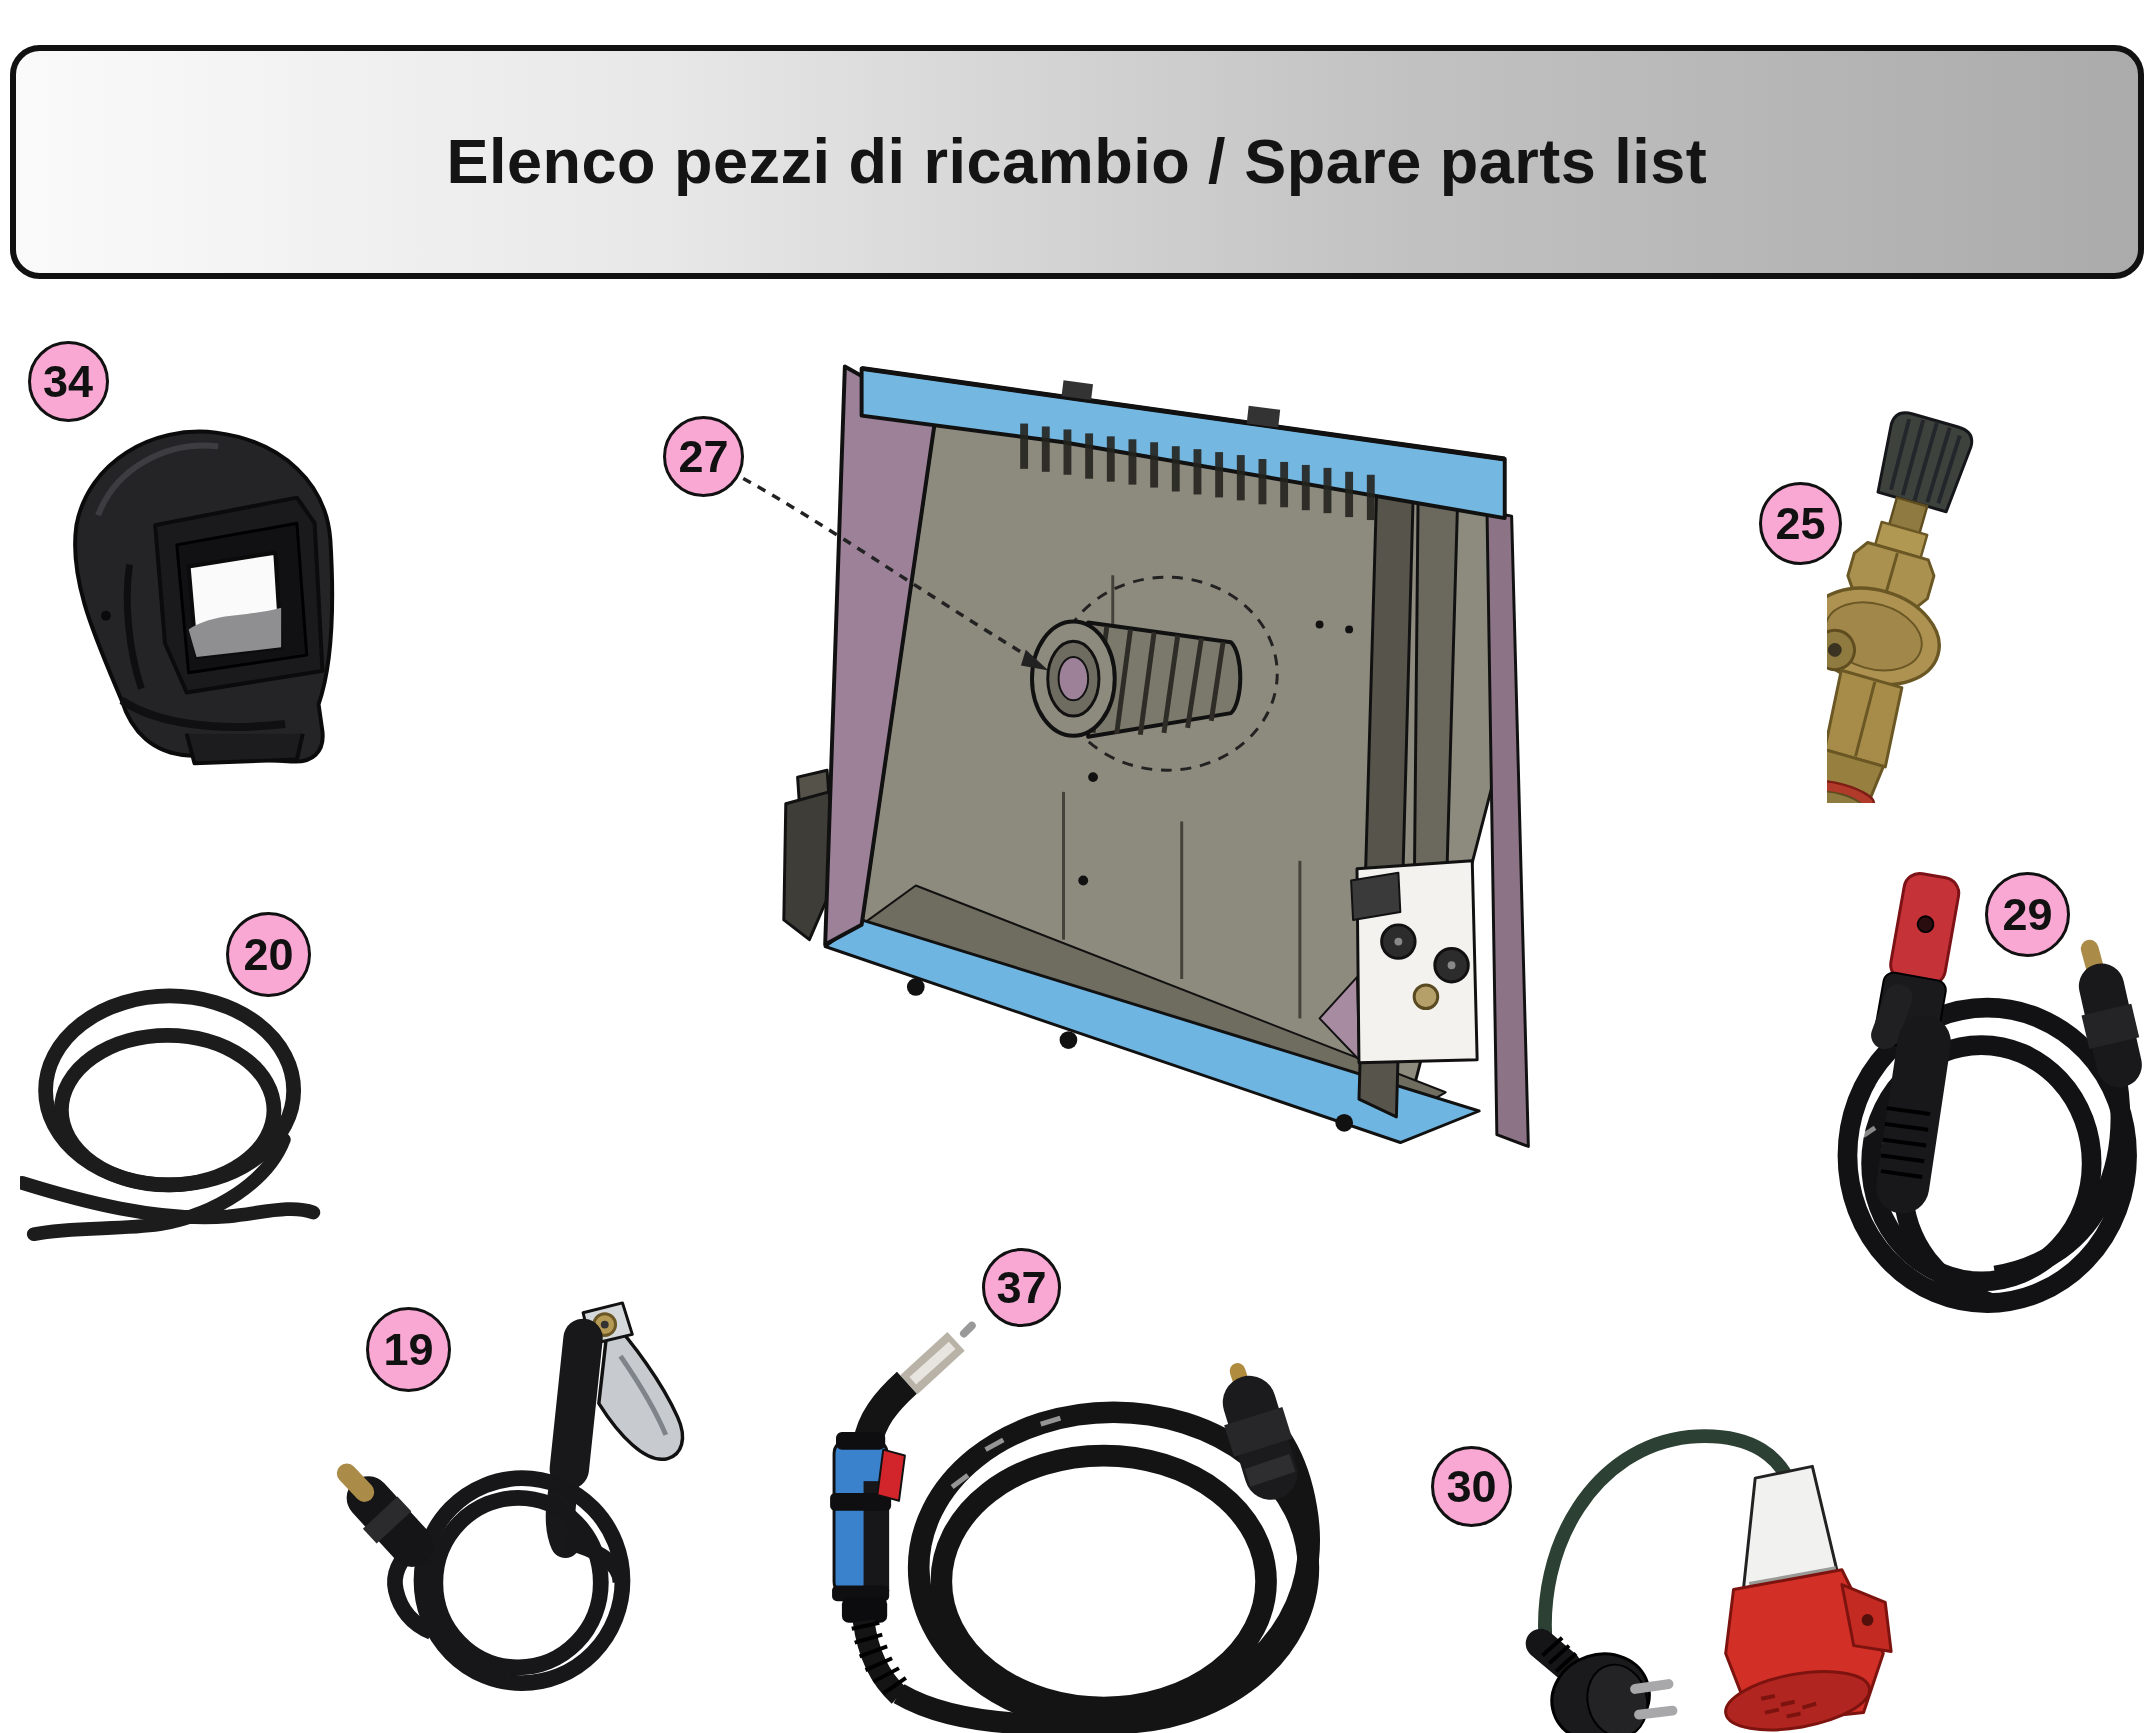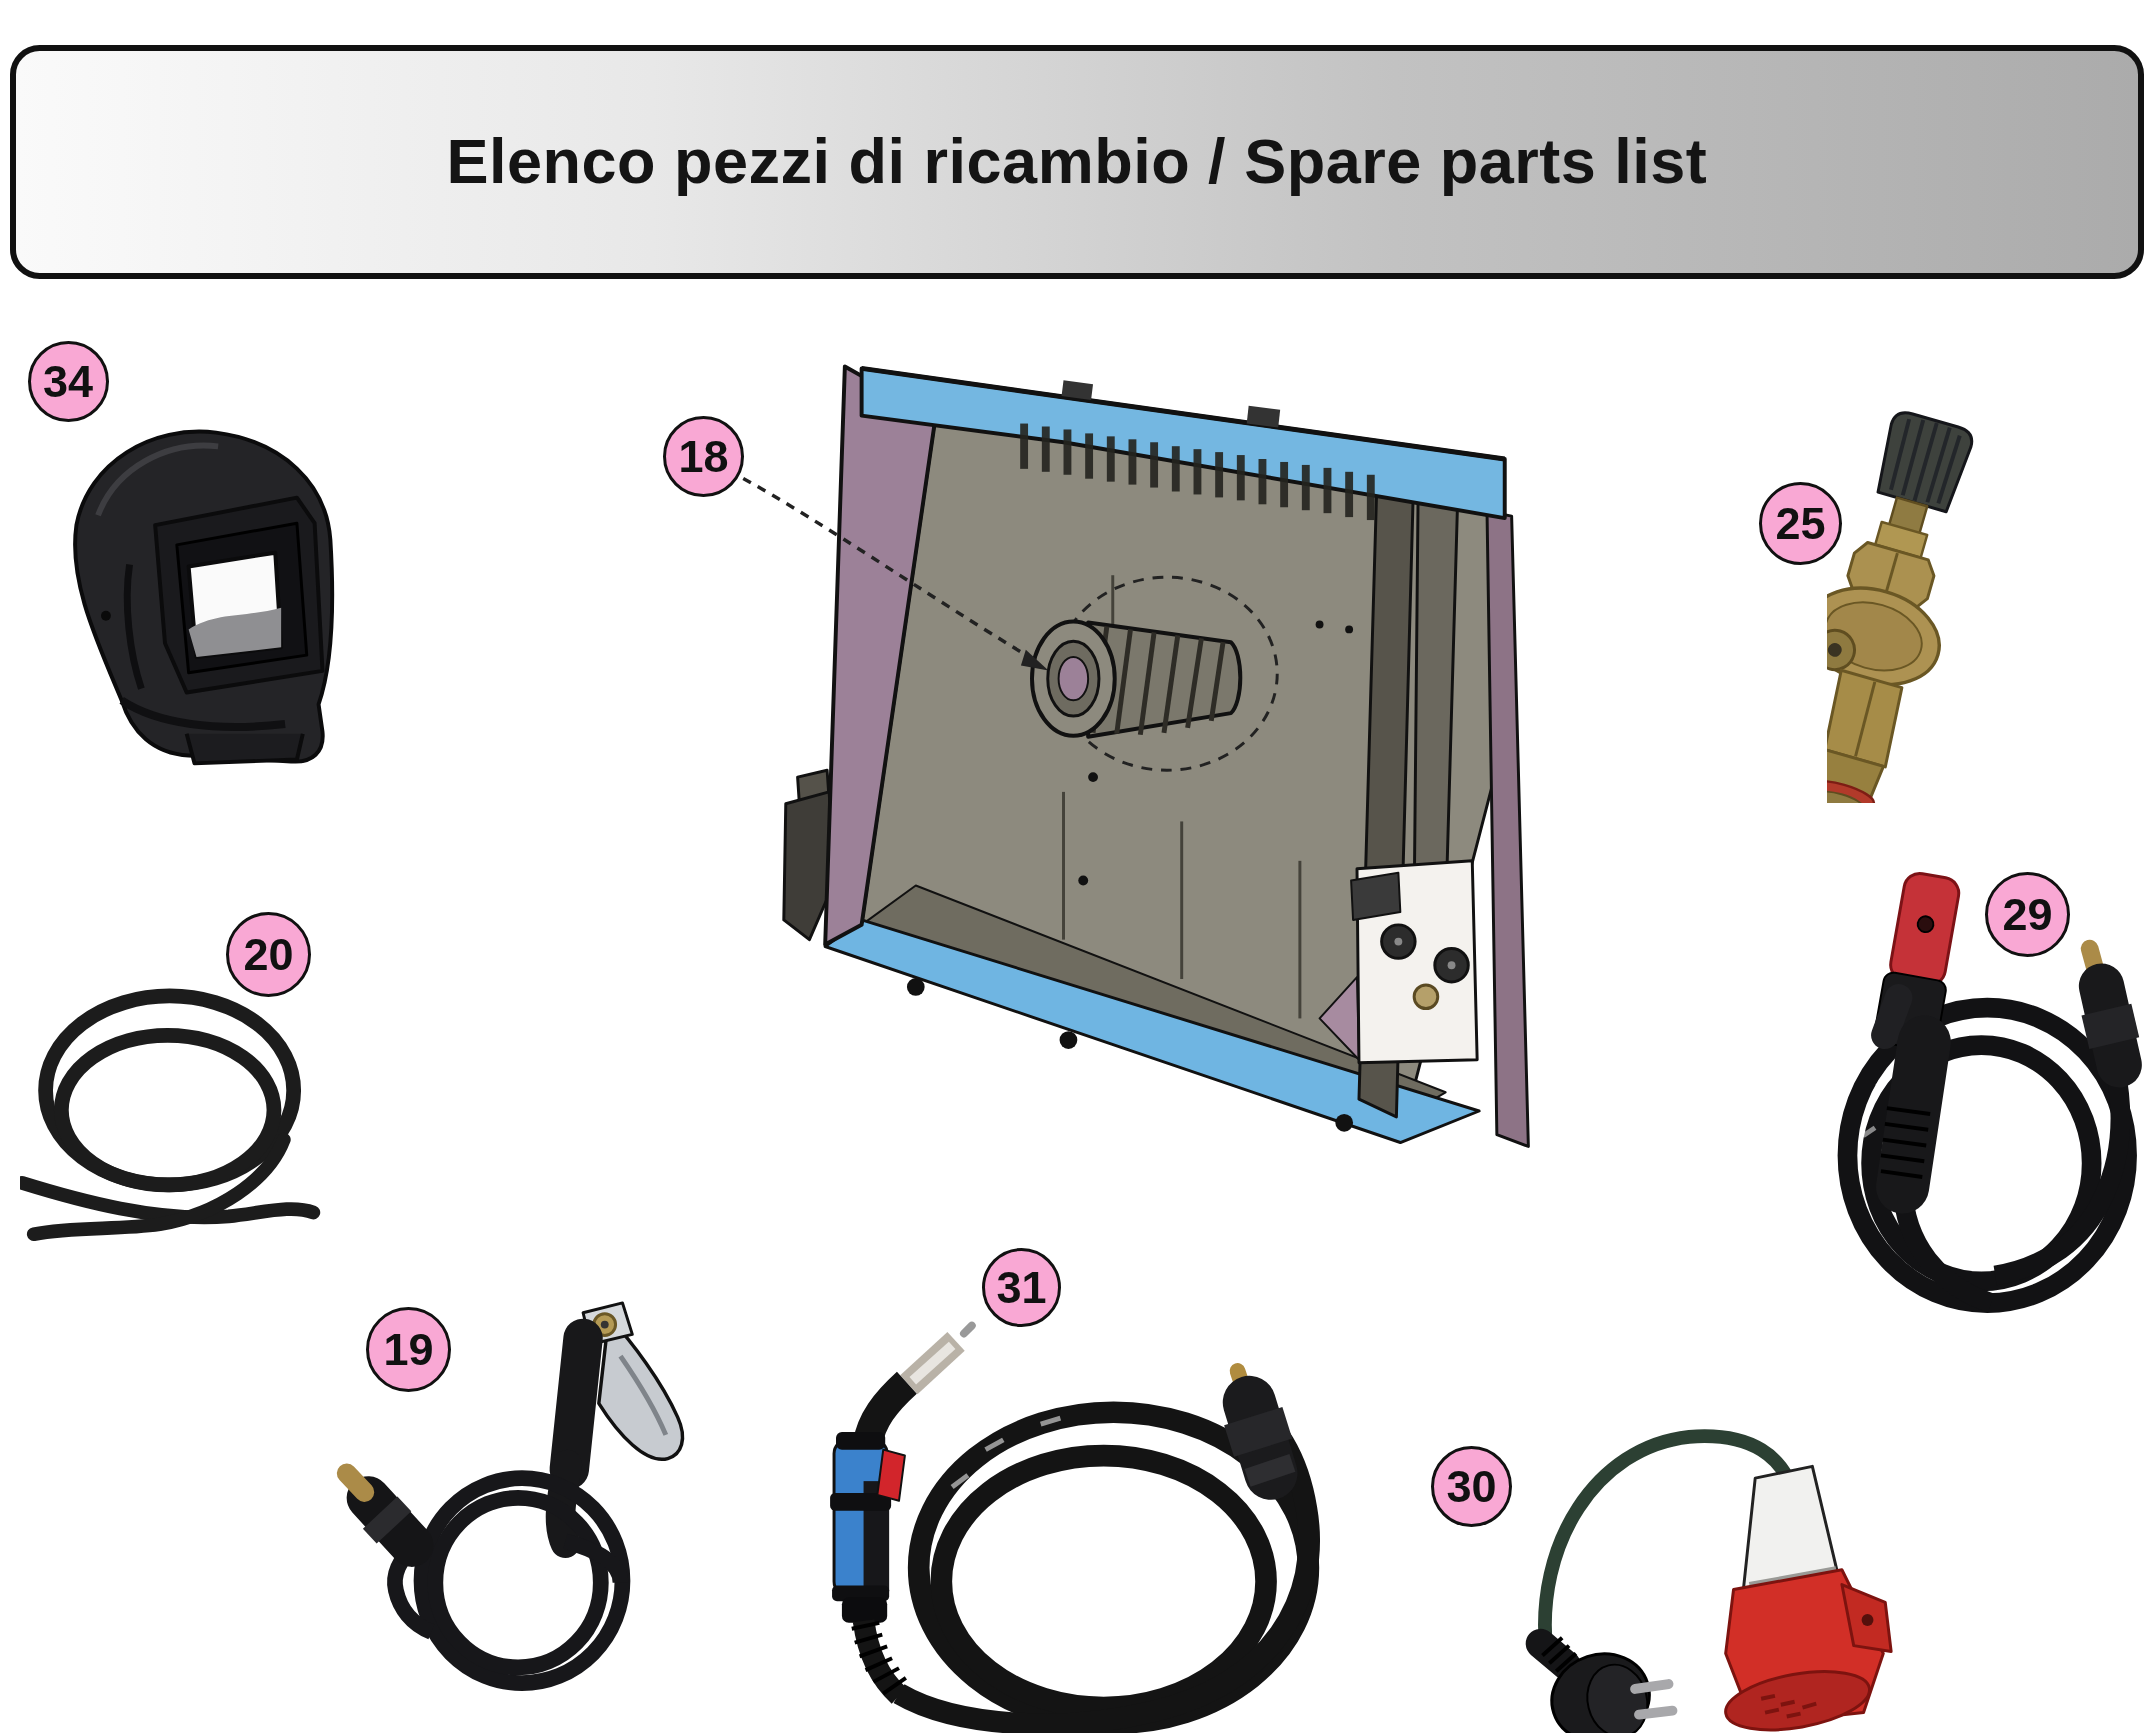--- a/index.html
+++ b/index.html
@@ -328,33 +328,33 @@
         <line x1="160" y1="252" x2="204" y2="258"></line>
           <line x1="158" y1="268" x2="202" y2="274"></line>
         <line x1="156" y1="284" x2="200" y2="290"></line>
           <line x1="154" y1="300" x2="198" y2="306"></line>
         <line x1="154" y1="316" x2="196" y2="322"></line>
       </g>
     </g>
   </svg>
 
   <div class="callout" style="left:663px;top:383px;width:81px;height:81px">
-      <span>18</span>
+      <span>27</span>
     </div>
   <div class="callout" style="left:1759px;top:449px;width:83px;height:83px">
       <span>25</span>
     </div>
   <div class="callout" style="left:1985px;top:839px;width:85px;height:85px">
       <span>29</span>
     </div>
   <div class="callout" style="left:1431px;top:1413px;width:81px;height:81px">
       <span>30</span>
     </div>
   <div class="callout" style="left:982px;top:1215px;width:79px;height:79px">
-      <span>31</span>
+      <span>37</span>
     </div>
   <div class="callout" style="left:366px;top:1274px;width:85px;height:85px">
       <span>19</span>
     </div>
   <div class="callout" style="left:226px;top:879px;width:85px;height:85px">
       <span>20</span>
     </div>
   <div class="callout" style="left:27.6px;top:308px;width:81px;height:81px">
       <span>34</span>
     </div>

